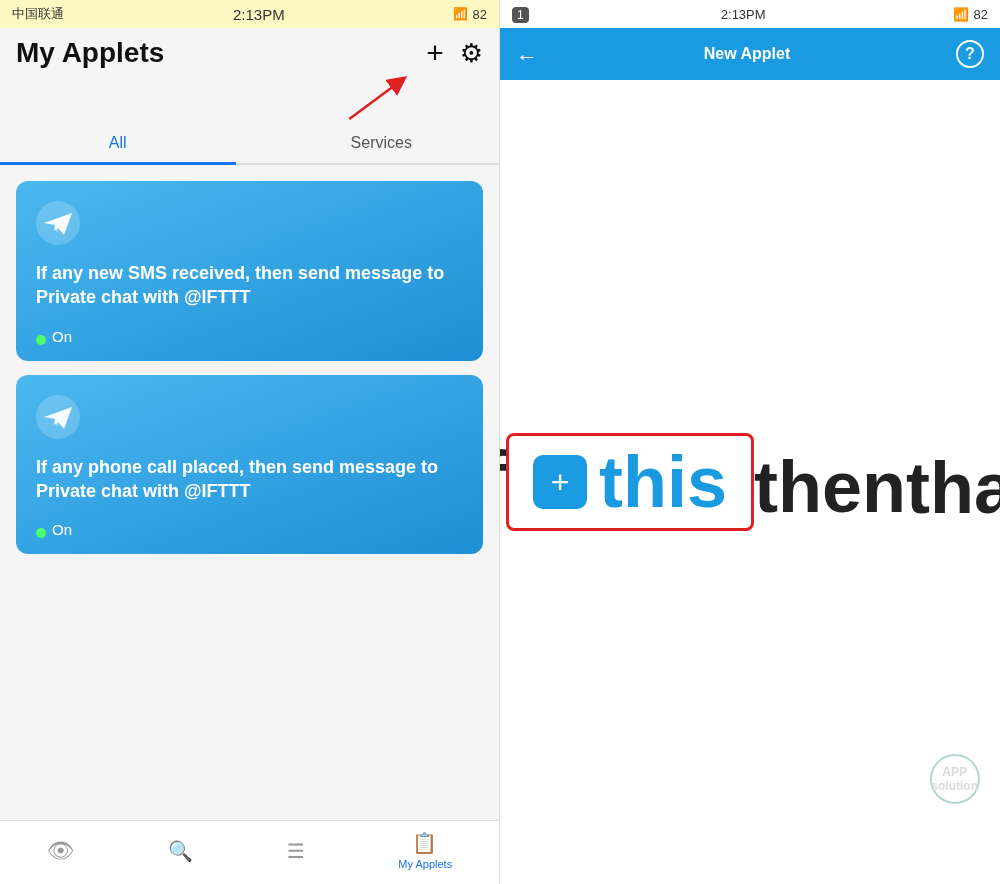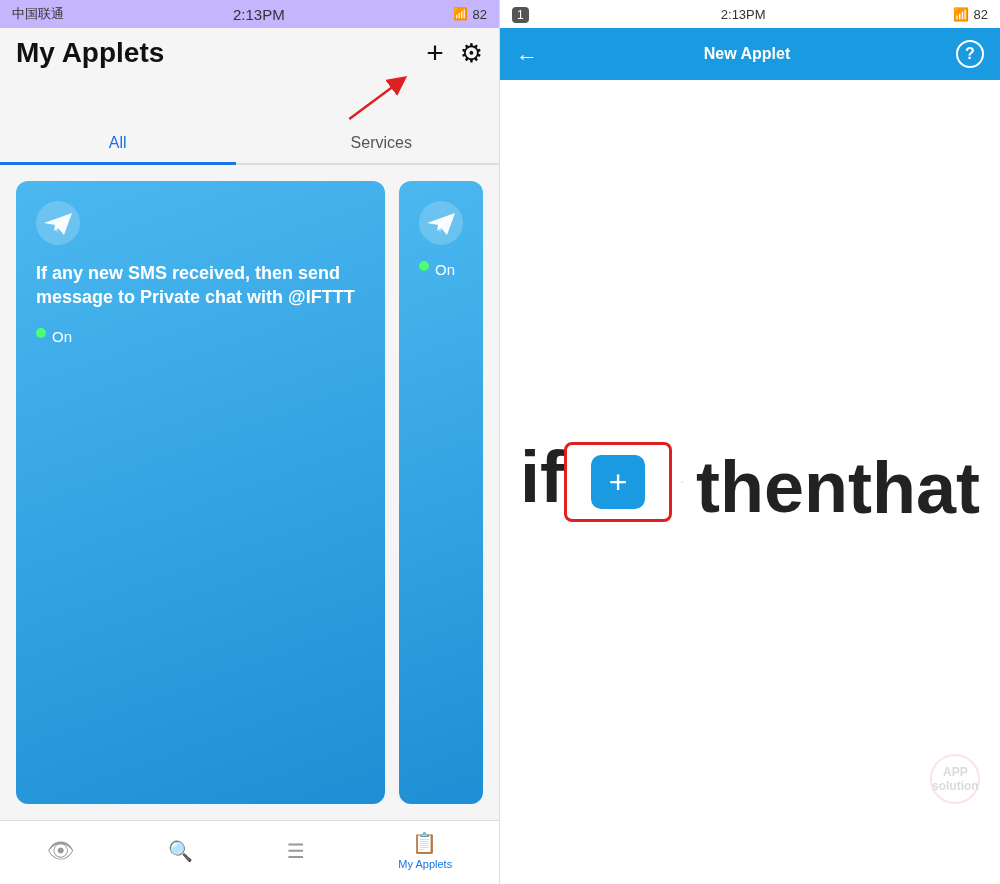--- a/index.html
+++ b/index.html
@@ -17,21 +17,21 @@
       width: 500px;
       height: 884px;
       background: #f5f5f5;
       display: flex;
       flex-direction: column;
       border-right: 1px solid #ddd;
       overflow: hidden;
     }
 
     .status-bar {
-      background: #c4b5fd;
+      background: #fef9c3;
       display: flex;
       justify-content: space-between;
       align-items: center;
       padding: 4px 12px;
       font-size: 13px;
       color: #333;
       height: 28px;
     }
     .status-bar .carrier { font-size: 13px; }
     .status-bar .time { font-weight: 500; font-size: 15px; }
@@ -93,21 +93,21 @@
       color: #1a73e8;
       border-bottom: 3px solid #1a73e8;
       font-weight: 500;
     }
 
     .applets-list {
       flex: 1;
       overflow-y: auto;
       padding: 16px;
       display: flex;
-      flex-direction: row;
+      flex-direction: column;
       gap: 14px;
     }
 
     .applet-card {
       background: linear-gradient(160deg, #4bb8f0 0%, #1e8fd4 100%);
       border-radius: 12px;
       padding: 20px 20px 16px;
       color: #fff;
       cursor: pointer;
       position: relative;
@@ -125,21 +125,21 @@
     .applet-text {
       font-size: 18px;
       font-weight: 700;
       line-height: 1.35;
       color: #fff;
       margin-bottom: 18px;
     }
 
     .applet-status {
       display: flex;
-      align-items: flex-start;
+      align-items: flex-end;
       gap: 6px;
       font-size: 15px;
       color: #fff;
     }
     .status-dot {
       width: 10px;
       height: 10px;
       border-radius: 50%;
       background: #4cff6e;
       display: inline-block;
@@ -304,25 +304,25 @@
     }
     .watermark-text {
       font-size: 12px;
       color: #888;
       font-weight: 600;
       line-height: 1.2;
     }
     .watermark-circle {
       width: 50px;
       height: 50px;
-      border: 2px solid #fca5a5;
+      border: 2px solid #0f766e;
       border-radius: 50%;
       display: flex;
       align-items: center;
-      justify-content: flex-start;
+      justify-content: flex-end;
       margin: 0 auto;
     }
   </style>
 </head>
 <body>
 
 <div class="left-panel">
 
   <div class="status-bar">
     <span class="carrier">中国联通</span>
@@ -381,20 +381,21 @@
     </div>
 
     <div class="applet-card">
       <div class="applet-icon">
         <svg class="telegram-icon" viewBox="0 0 44 44">
           <circle cx="22" cy="22" r="22" fill="rgba(255,255,255,0.2)"></circle>
           <polygon points="8,22 36,12 28,34 22,27 18,30 19,24" fill="white" opacity="0.95"></polygon>
           <polygon points="22,27 21,32 19,24 36,12" fill="rgba(255,255,255,0.6)"></polygon>
         </svg>
       </div>
+      <div class="applet-text">If any phone call placed, then send message to Private chat with @IFTTT</div>
       <div class="applet-status">
         <span class="status-dot"></span>
         <span>On</span>
       </div>
     </div>
 
   </div>
 
   <div class="bottom-nav">
     <div class="nav-item">
@@ -432,20 +433,21 @@
     <span class="right-title">New Applet</span>
     <div class="help-btn">?</div>
   </div>
 
   <div class="new-applet-content">
 
     <div class="ifttt-text if-text">if</div>
 
     <div class="this-box">
       <div class="this-plus-icon">+</div>
+      <span class="this-label">this</span>
     </div>
 
     <div style="position:relative; width:100%; height:70px;">
       <svg viewBox="0 0 500 70" style="position:absolute;top:0;left:0;width:100%;height:100%;">
         <defs>
           <marker id="arrowhead-right" markerWidth="8" markerHeight="8" refX="4" refY="4" orient="auto">
             <path d="M 0 0 L 8 4 L 0 8 z" fill="#e02020"></path>
           </marker>
         </defs>
         <line x1="160" y1="65" x2="215" y2="18" stroke="#e02020" stroke-width="2.5" marker-end="url(#arrowhead-right)"></line>

